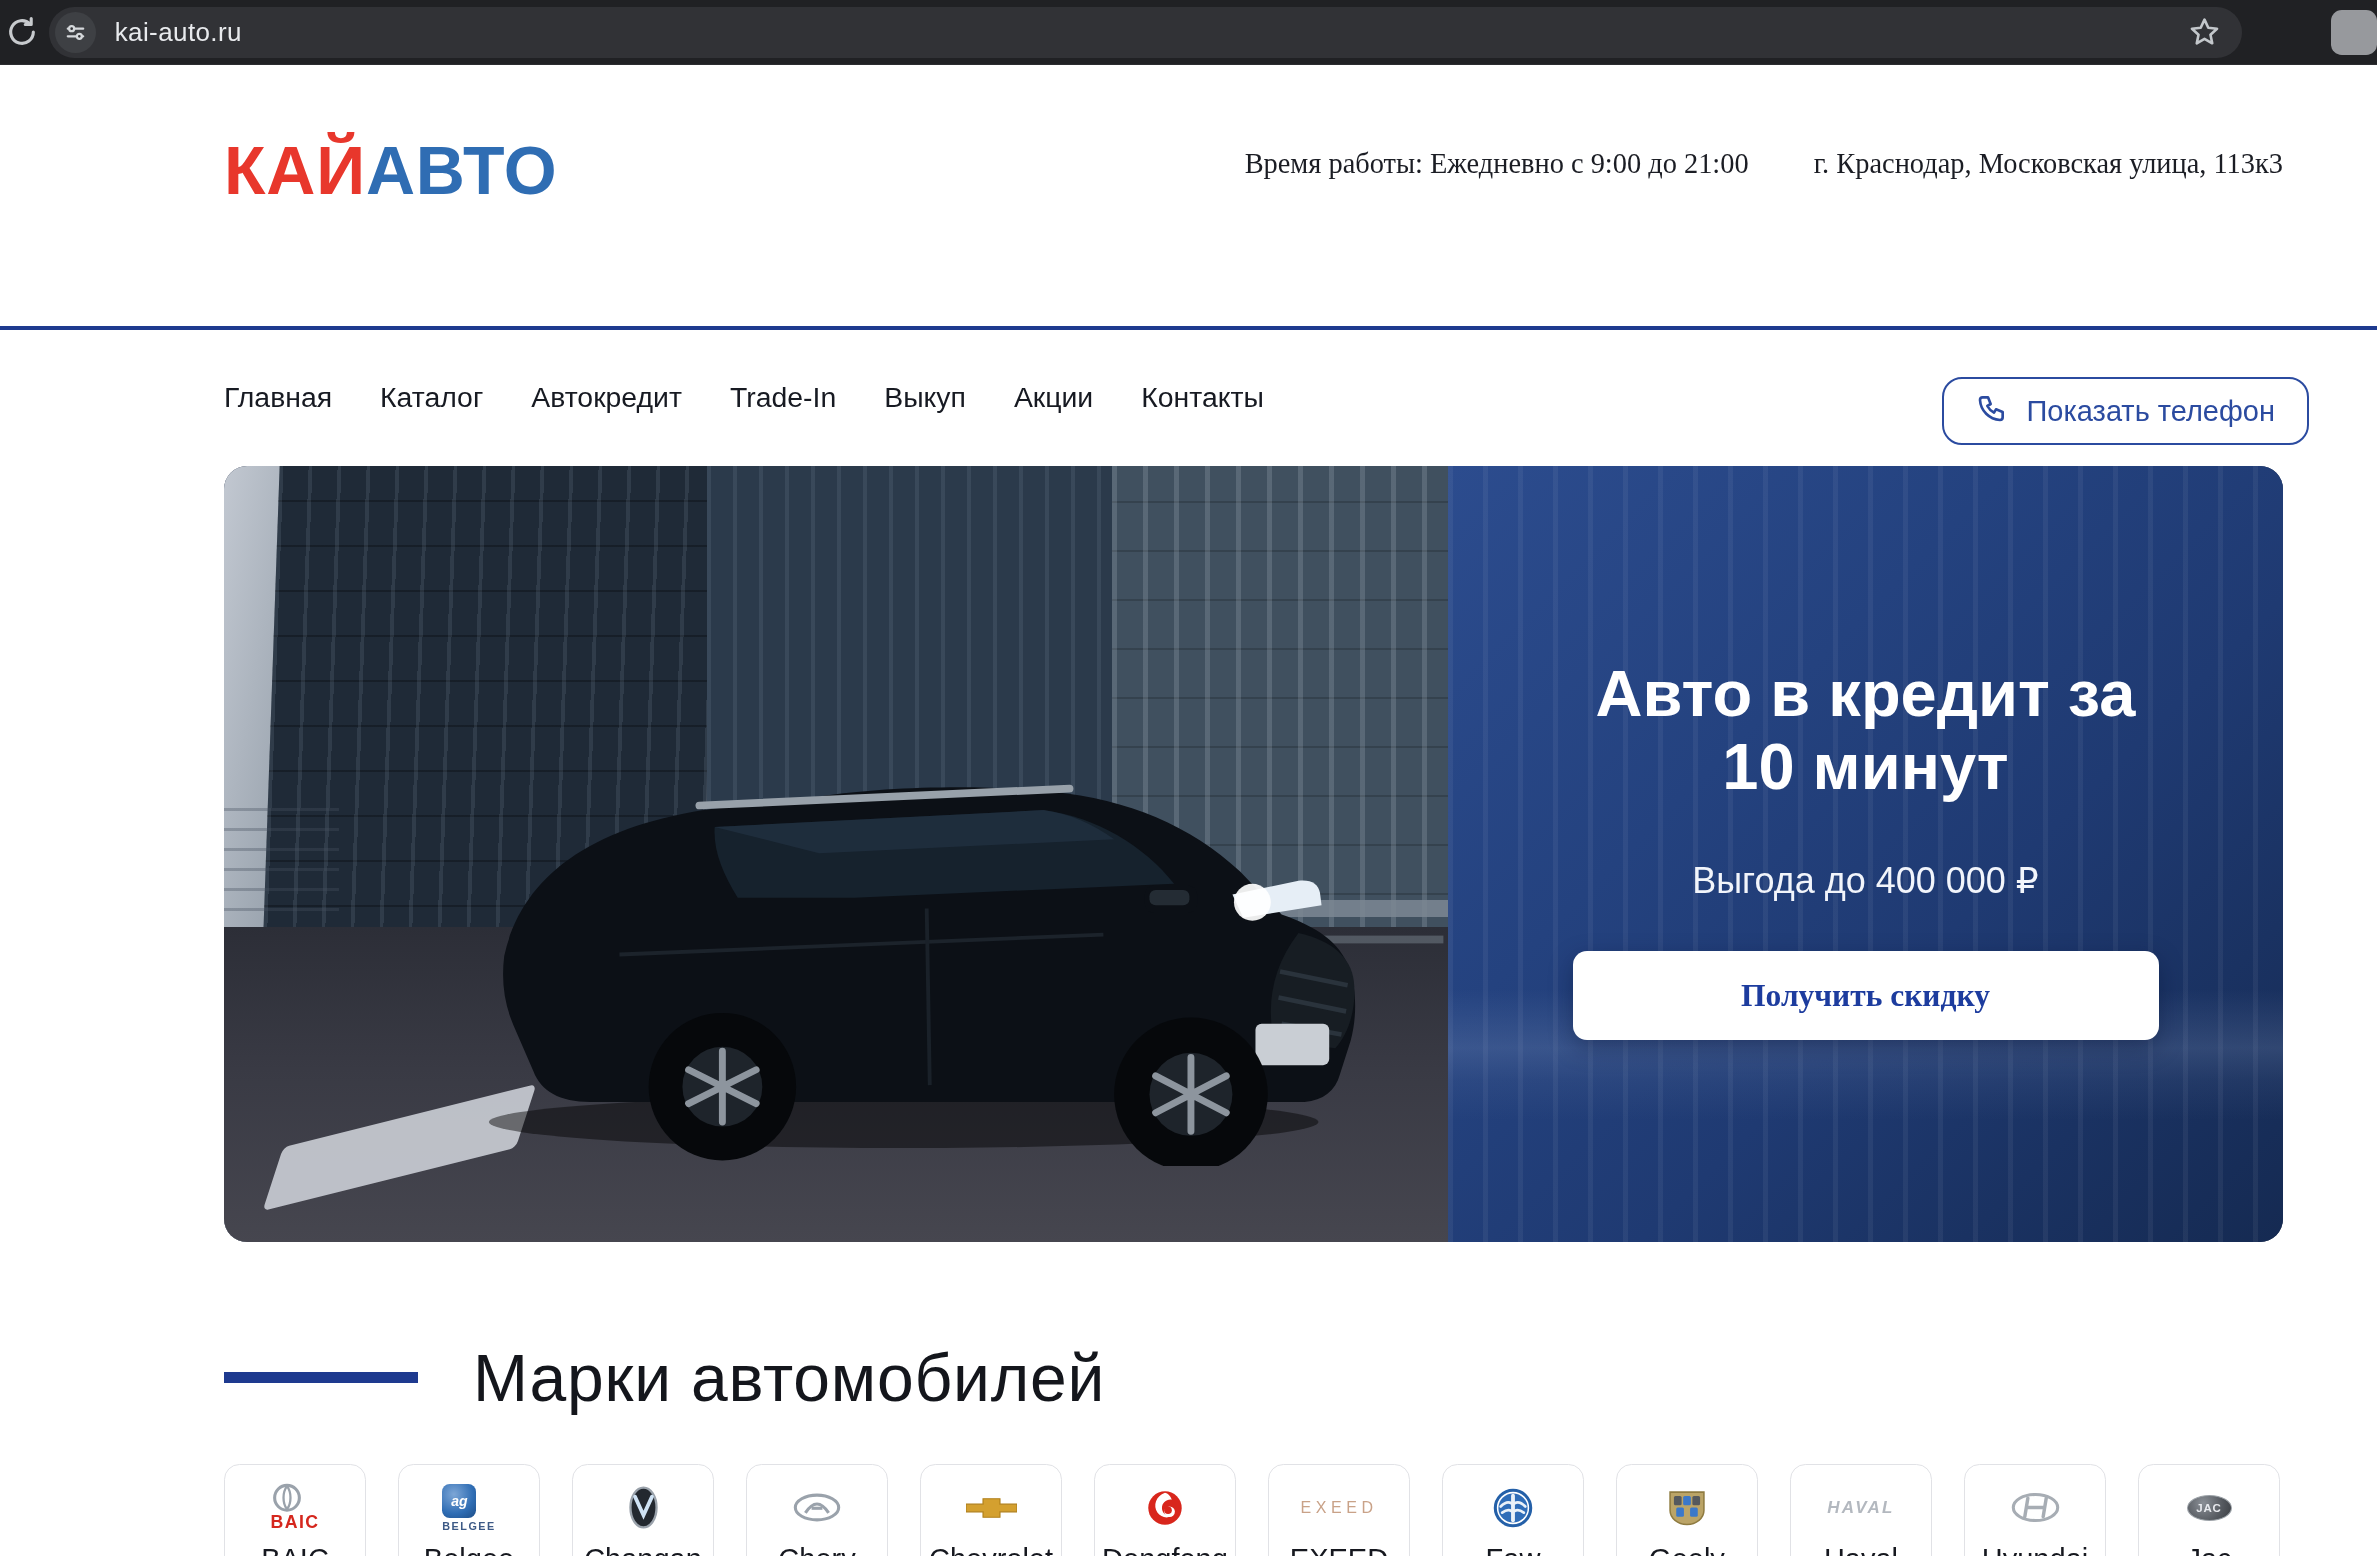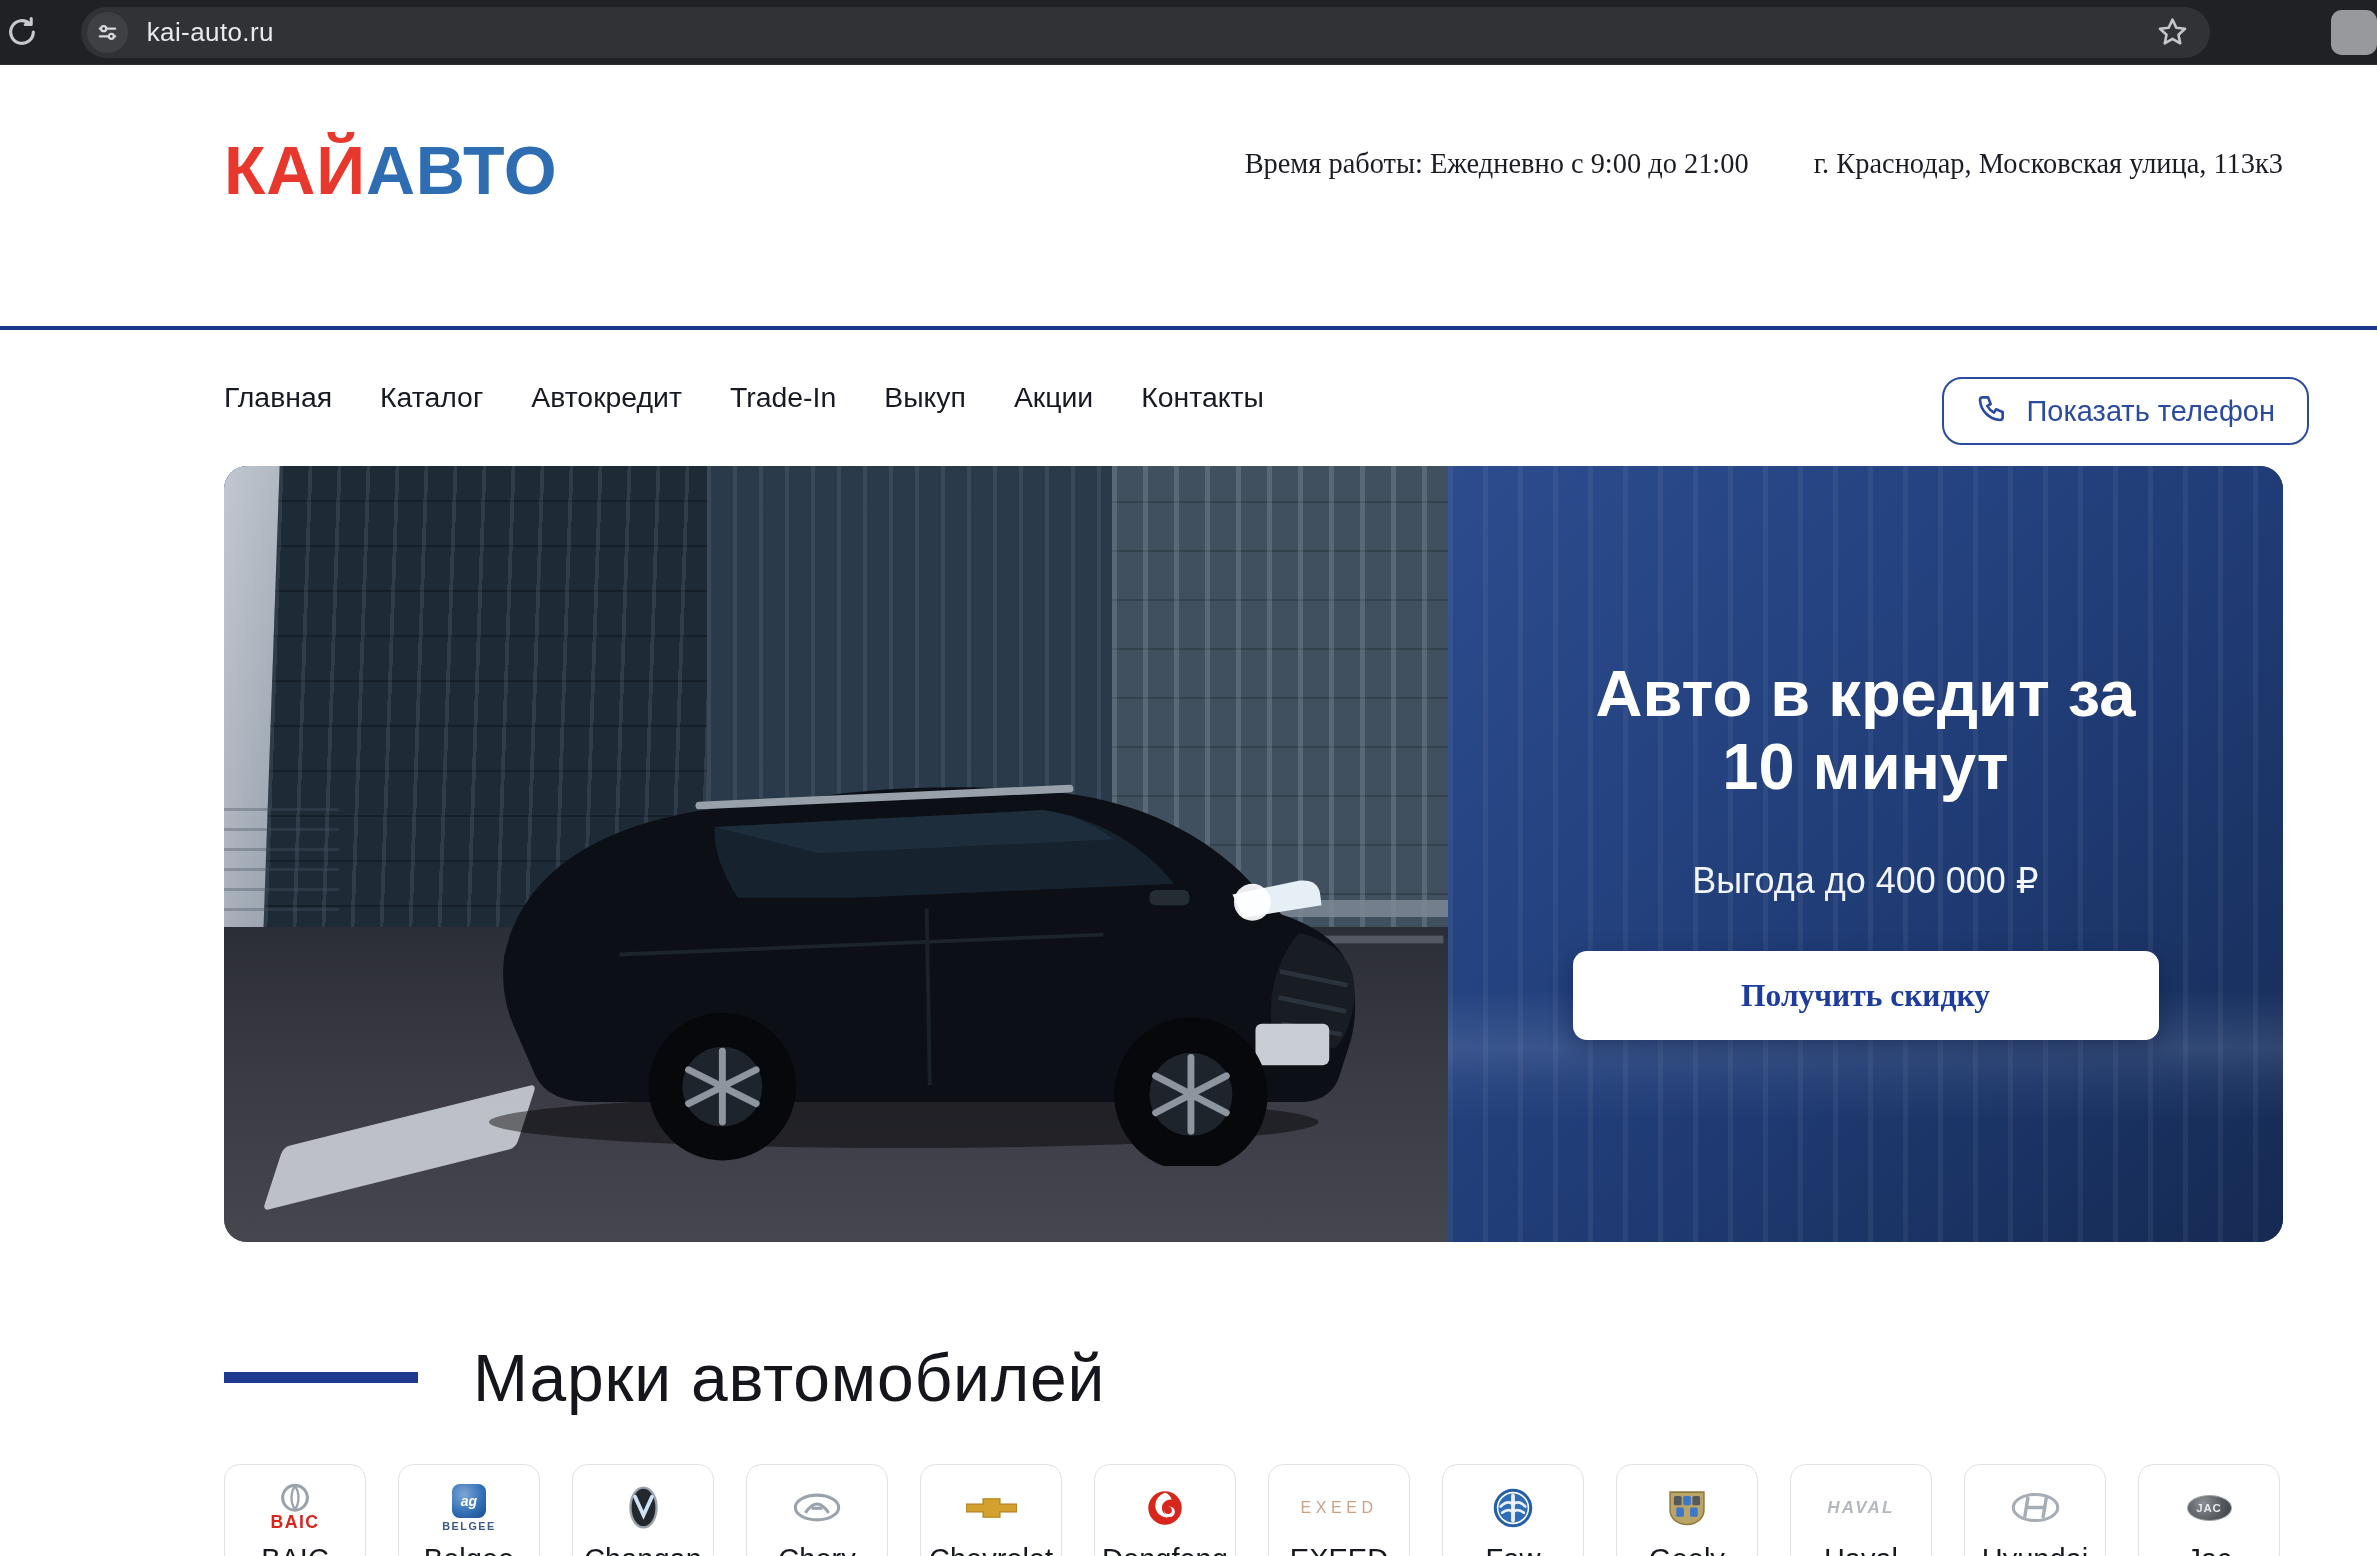--- a/index.html
+++ b/index.html
@@ -7,21 +7,21 @@
     --panel-navy:#1f3a72; --cta-blue:#1d3c9e; --phone-blue:#2b4ba0;
     --ink:#14161c;
   }
   *{box-sizing:border-box;}
   html,body{margin:0;padding:0;}
   body{
     width:2377px;height:1557px;overflow:hidden;background:#fff;
     font-family:"Liberation Sans","DejaVu Sans",sans-serif;color:var(--ink);
   }
   
-  .browser{height:65px;background:#202124;display:flex;align-items:center;overflow:hidden;border-bottom:0.8px solid #2c2d30;gap:32px;}
+  .browser{height:65px;background:#202124;display:flex;align-items:center;overflow:hidden;border-bottom:0.8px solid #2c2d30;}
   .reload{width:40px;height:40px;margin-left:1.5px;flex:0 0 auto;display:flex;align-items:center;justify-content:center;}
   .urlbar{flex:0 1 2218px;width:2218px;height:51px;margin-left:7.7px;background:#313236;border-radius:26px;display:flex;align-items:center;padding:0 20px 0 6.1px;}
   .site-chip{width:41px;height:41px;border-radius:50%;background:#3e4044;display:flex;align-items:center;justify-content:center;margin-right:18.4px;flex:0 0 auto;}
   .url-text{color:#e8eaed;font-size:26px;letter-spacing:0.4px;}
   .star{margin-left:auto;display:flex;align-items:center;}
   .toolbar-stub{width:46px;height:45px;border-radius:10.8px;background:#97999d;margin-left:89px;flex:0 0 auto;}
   
   .header{display:flex;justify-content:space-between;align-items:flex-start;padding:71px 94px 0 224px;height:261px;}
   .logo{font-size:68px;font-weight:bold;letter-spacing:0.8px;line-height:1;cursor:pointer;}
   .logo .red{color:var(--logo-red);} .logo .blu{color:var(--logo-blue);}
@@ -63,21 +63,21 @@
   .hero-sub{position:relative;z-index:2;color:#f2f5fb;font-size:36px;margin-top:57px;}
   .cta{position:relative;z-index:2;margin-top:49px;width:586px;height:89px;border:none;border-radius:14px;background:#fff;color:var(--cta-blue);
      font-size:31.5px;font-weight:bold;display:flex;align-items:center;justify-content:center;cursor:pointer;
      font-family:Liberation Serif, serif;box-shadow:0 7.7px 23px rgba(5,15,45,.35);}
   
   .section-head{display:flex;align-items:center;gap:55px;margin:98px 0 0 224px;}
   .sec-dash{width:194px;height:10.8px;background:var(--accent);}
   .section-title{font-size:66px;font-weight:500;color:var(--ink);letter-spacing:0.8px;}
   .brands{display:flex;gap:32px;margin:48px 94px 0 224px;}
   .card{width:142px;height:192px;flex:0 0 auto;border:1.5px solid #e1e2e6;border-radius:15.4px;background:#fff;display:flex;flex-direction:column;align-items:center;padding-top:14px;cursor:pointer;}
-  .logo-box{height:58px;display:flex;flex-direction:column;align-items:center;justify-content:center;}
+  .logo-box{height:58px;display:flex;flex-direction:column;justify-content:center;}
   .brand-name{font-size:29px;color:#16181f;margin-top:6.1px;white-space:nowrap;}
   .t-baic{color:#d5271d;font-weight:bold;font-size:17.7px;letter-spacing:1.5px;line-height:1;}
   .t-belgee{color:#3d5a86;font-weight:bold;font-size:10.8px;letter-spacing:1.5px;line-height:1;margin-top:2.3px;}
   .t-exeed{color:#c9a288;font-size:16px;letter-spacing:4.6px;font-weight:500;}
   .t-haval{color:#b3b8bf;font-size:17px;letter-spacing:2.3px;font-weight:bold;font-style:italic;}
   .belgee-sq{width:34px;height:34px;border-radius:7.7px;background:radial-gradient(circle at 35% 30%,#7da6d6,#2f6db4 60%,#1d4c86);display:flex;align-items:center;justify-content:center;}
   .belgee-sq span{color:#fff;font-weight:bold;font-size:14px;font-style:italic;}
   .jac-oval{width:45px;height:26px;border-radius:50%;background:radial-gradient(circle at 35% 30%,#8a8f96,#55595f 60%,#3a3d42);display:flex;align-items:center;justify-content:center;border:1.5px solid #9aa0a6;}
   .jac-oval span{color:#e8eaee;font-weight:bold;font-size:11.5px;letter-spacing:0.8px;}
 </style>

